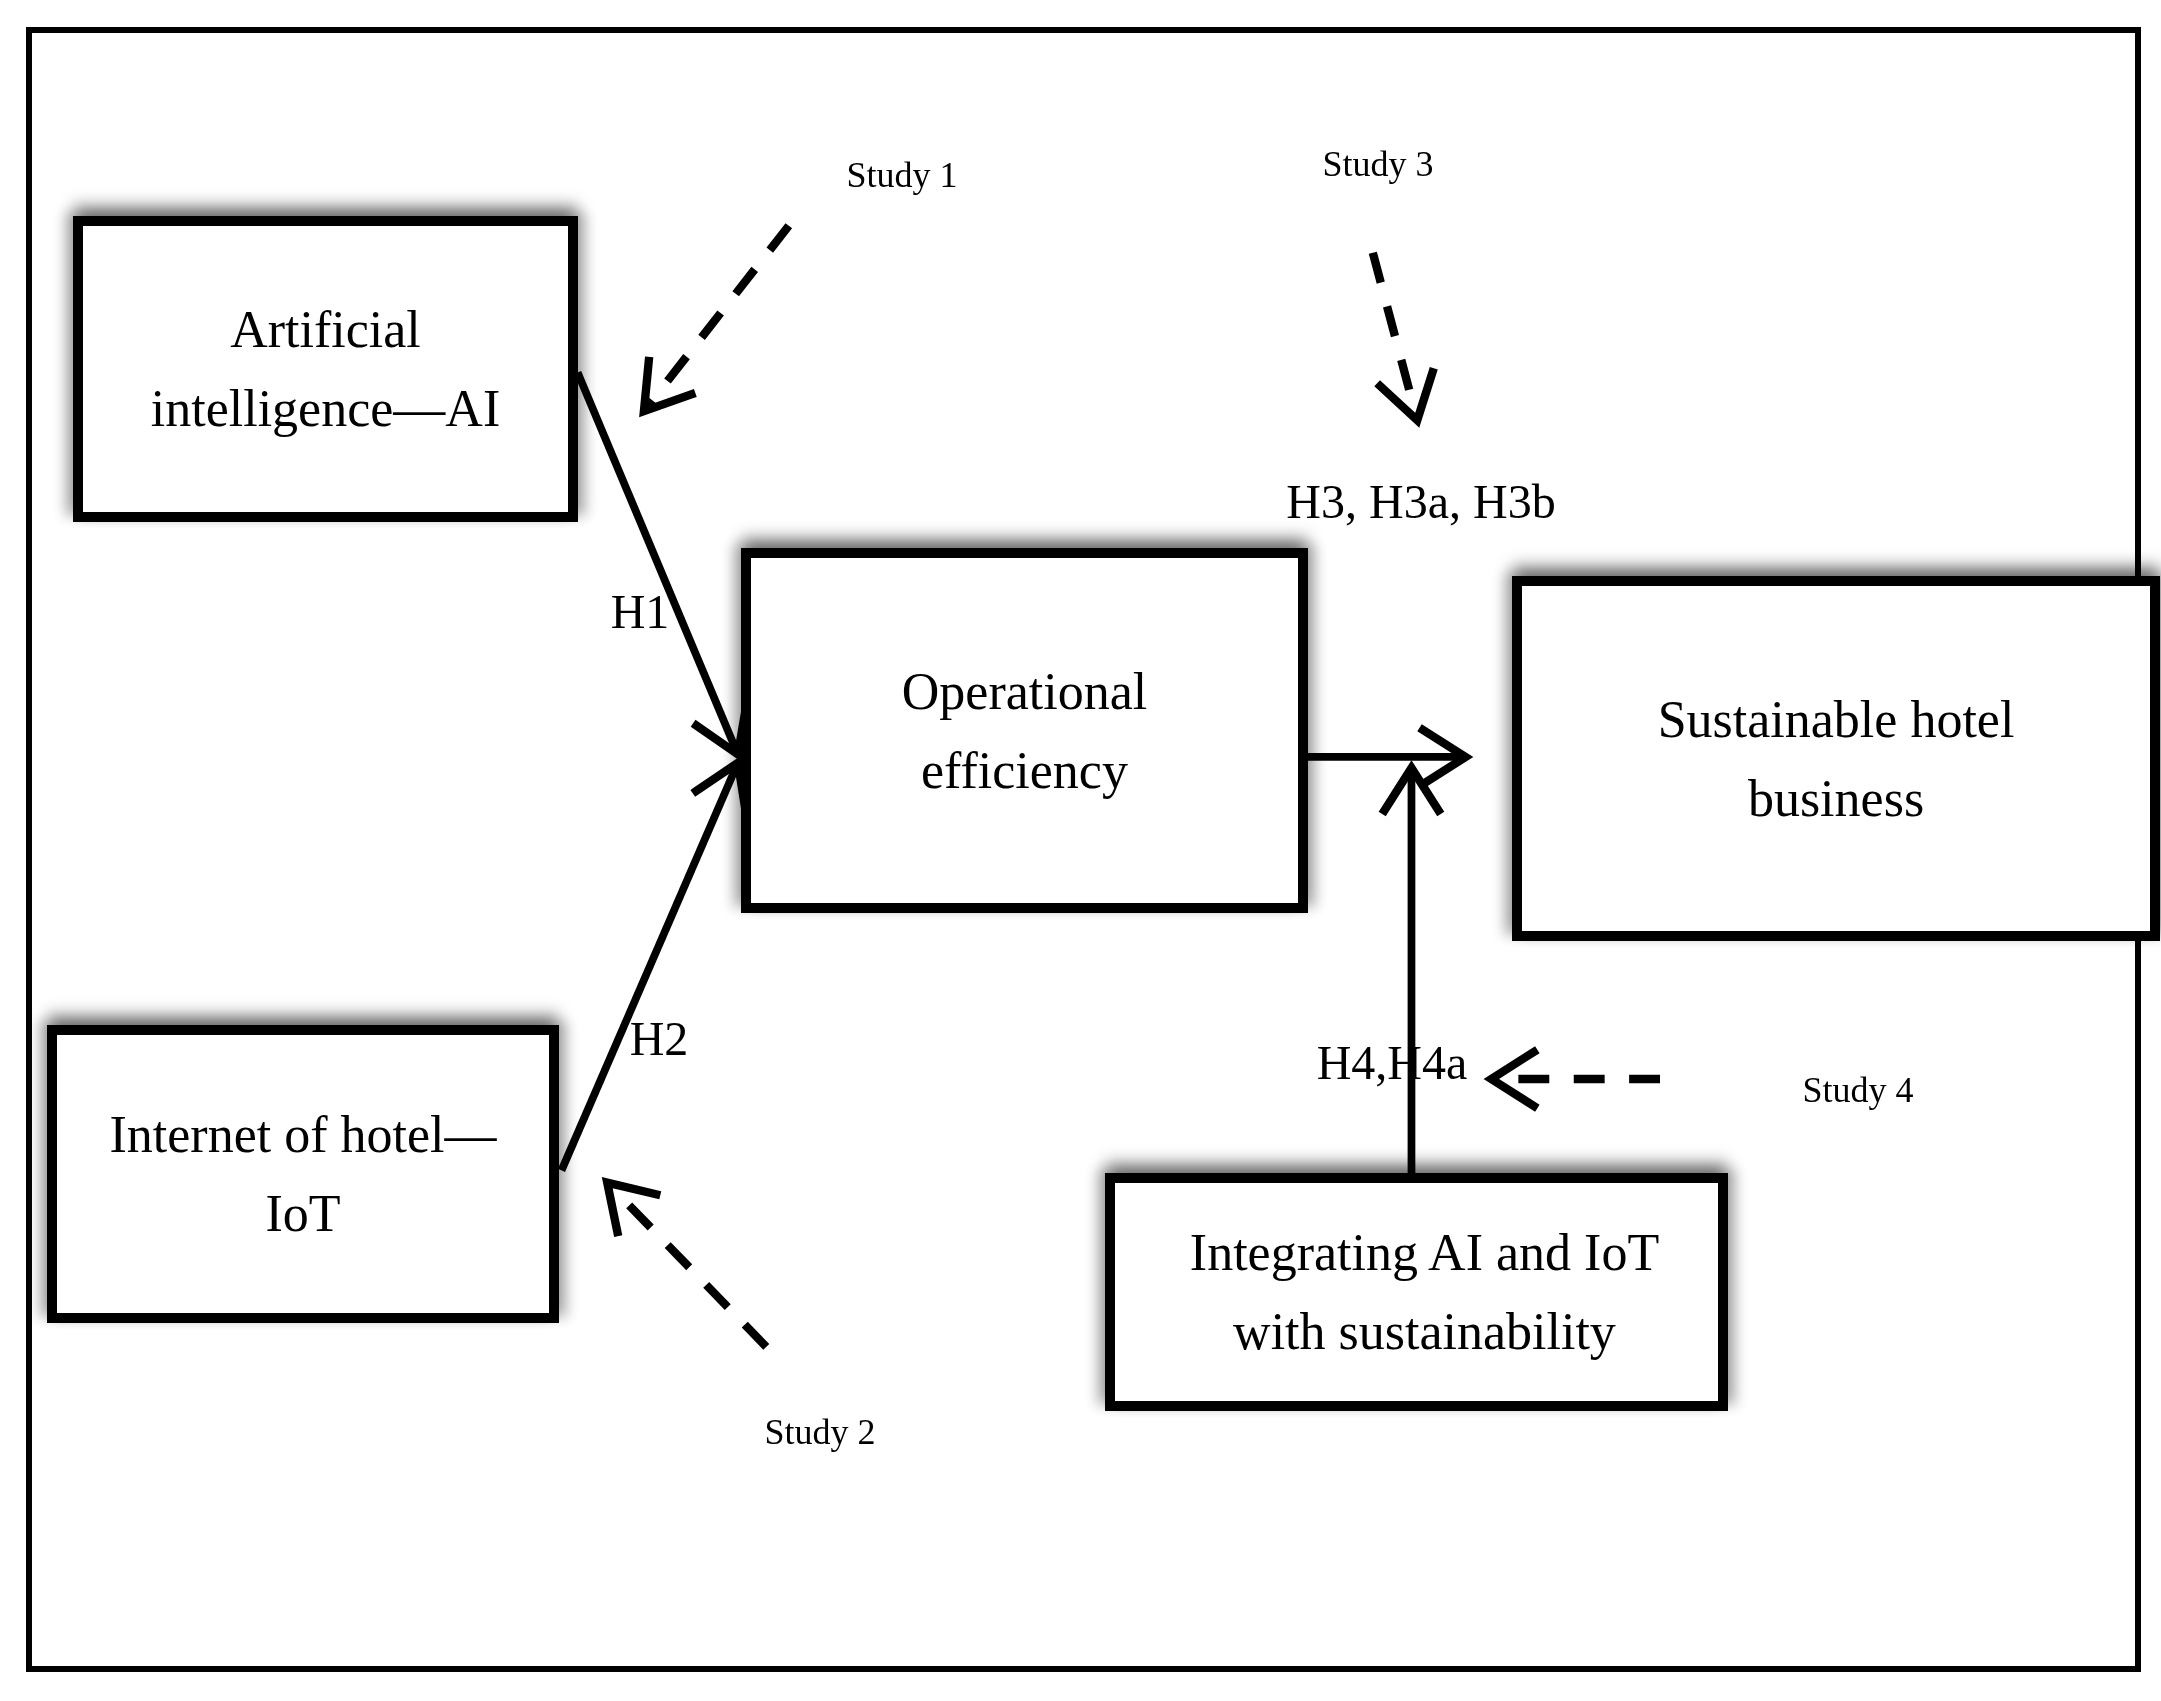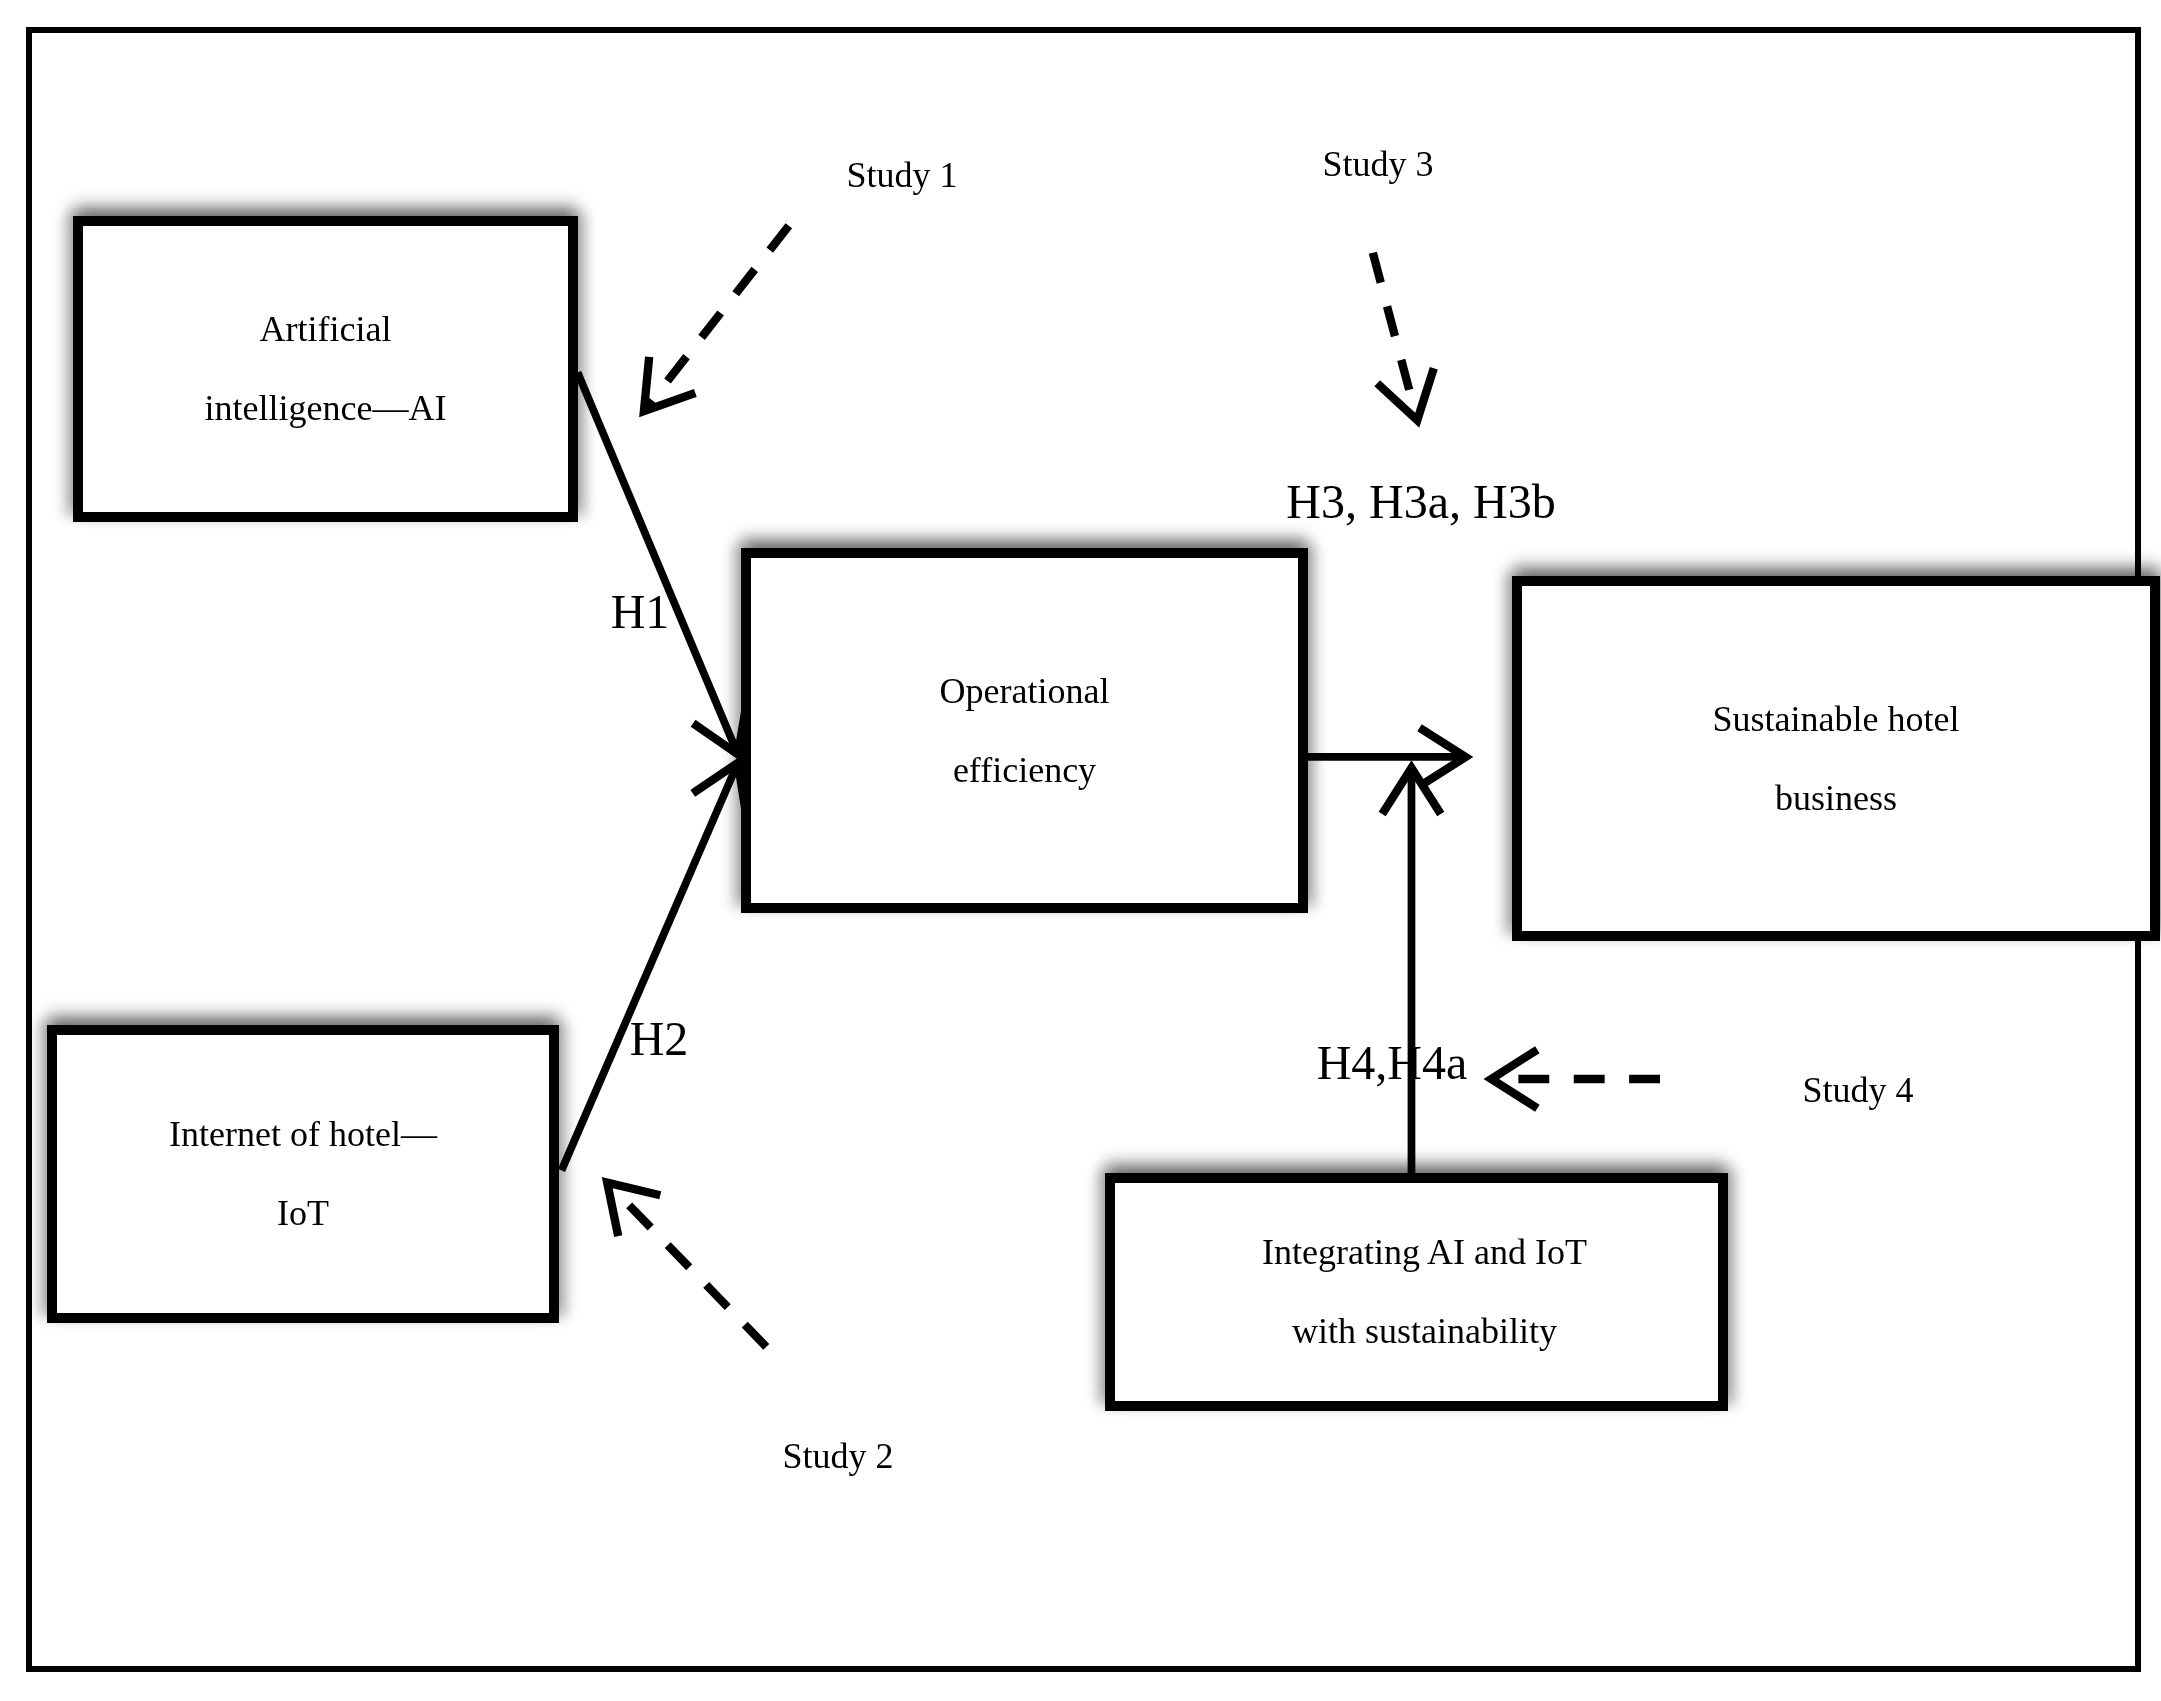--- a/index.html
+++ b/index.html
@@ -34,21 +34,21 @@
     flex-direction: column;
     align-items: center;
     justify-content: center;
     text-align: center;
     box-shadow: 0 -11.6px 14px rgba(0,0,0,0.35),
                 -9px -3.9px 11.6px rgba(0,0,0,0.20),
                  9px -3.9px 11.6px rgba(0,0,0,0.20);
   }
   .node .bline {
     display: block;
-    font-size: 36px;
+    font-size: 52px;
     line-height: 79px;
     white-space: nowrap;
     text-align: right;
   }
   #box-ai  { left: 73px;  top: 216px;  width: 505px;  height: 306px; }
   #box-iot { left: 47px;   top: 1025px; width: 512px;  height: 298px; }
   #box-oe  { left: 741px; top: 548px;  width: 567px;  height: 365px; }
   #box-shb { left: 1512px; top: 576px;  width: 648px; height: 365px; }
   #box-int { left: 1105px; top: 1173px; width: 623px;  height: 238px; padding-left: 16px; }
 
@@ -74,21 +74,21 @@
     transform: translate(-50%, -50%);
     white-space: nowrap;
     font-size: 36px;
     line-height: 1;
   }
   .h-label {
     font-size: 48px;
   }
   #lbl-study1 { left: 902px; top: 175px;  }
   #lbl-study3 { left: 1378px; top: 164px;  }
-  #lbl-study2 { left: 838px; top: 1432px; margin-top: 24px; }
+  #lbl-study2 { left: 820px; top: 1432px; }
   #lbl-study4 { left: 1858px; top: 1090px; }
   #lbl-h1 { left: 640px;  top: 612px;  }
   #lbl-h2 { left: 659px; top: 1039px; }
   #lbl-h3 { left: 1421px; top: 502px;  }
   #lbl-h4 { left: 1392px; top: 1063px; }
 </style>
 </head>
 <body>
 
 <div id="canvas">

